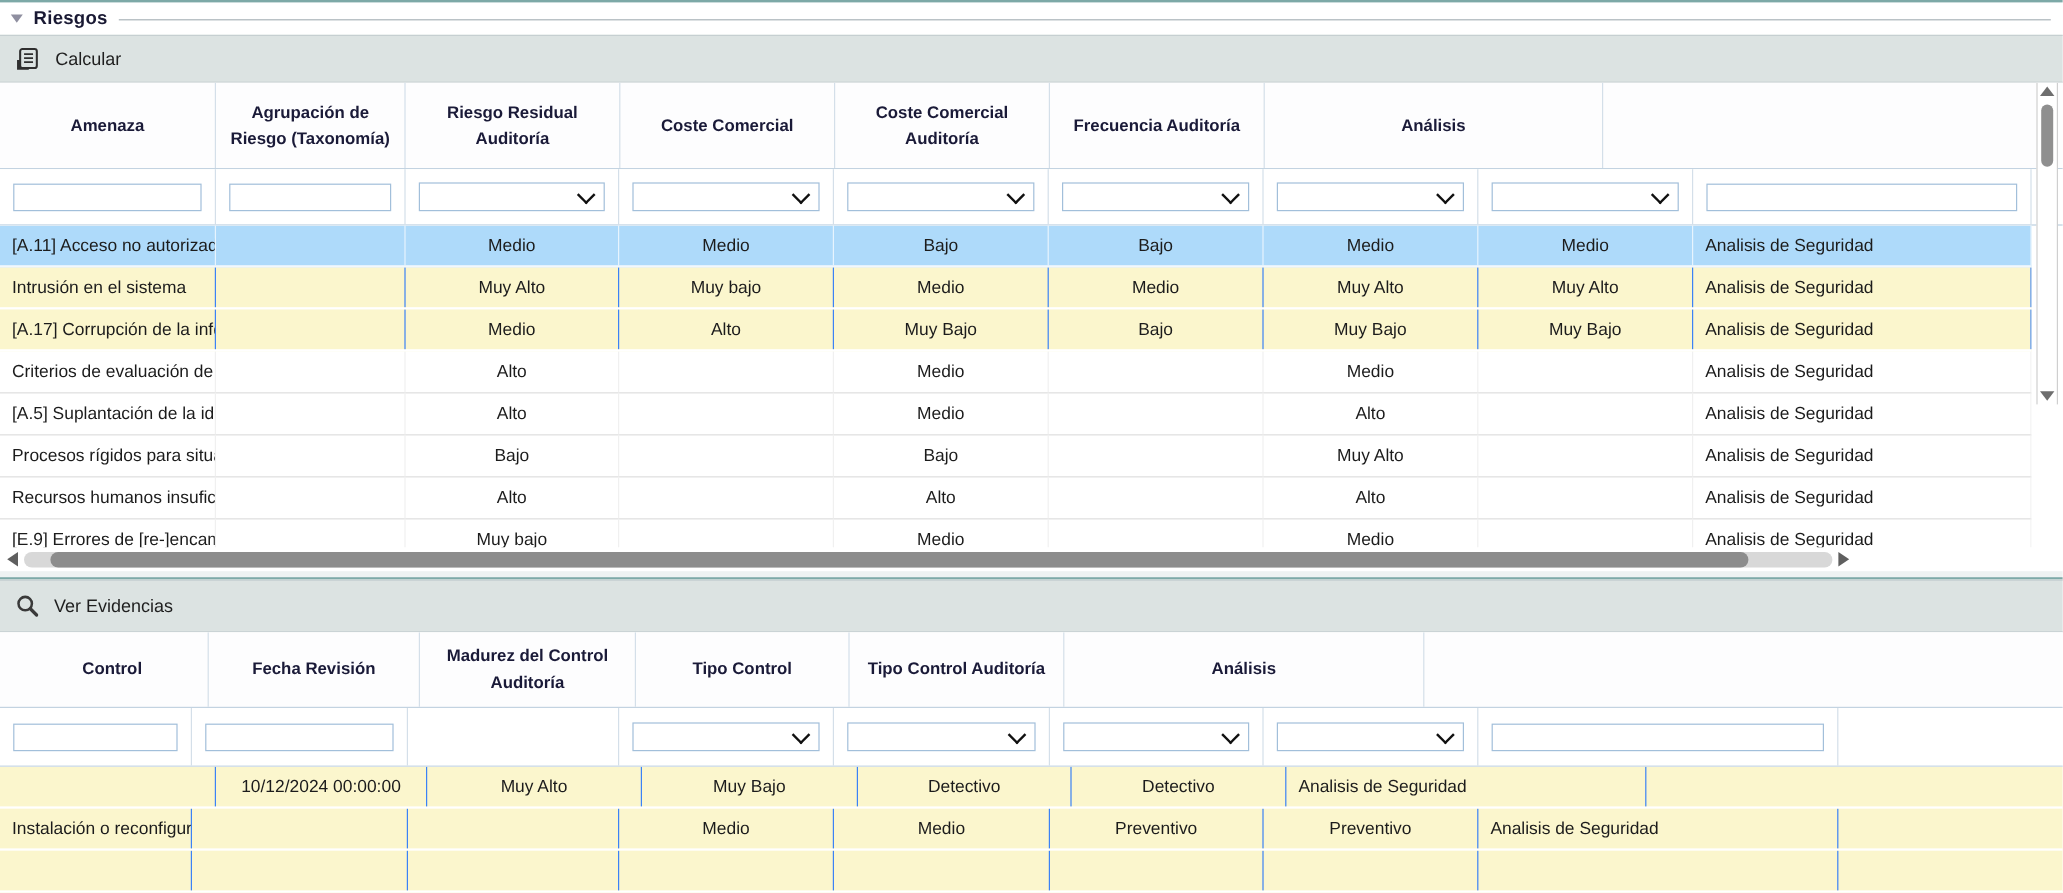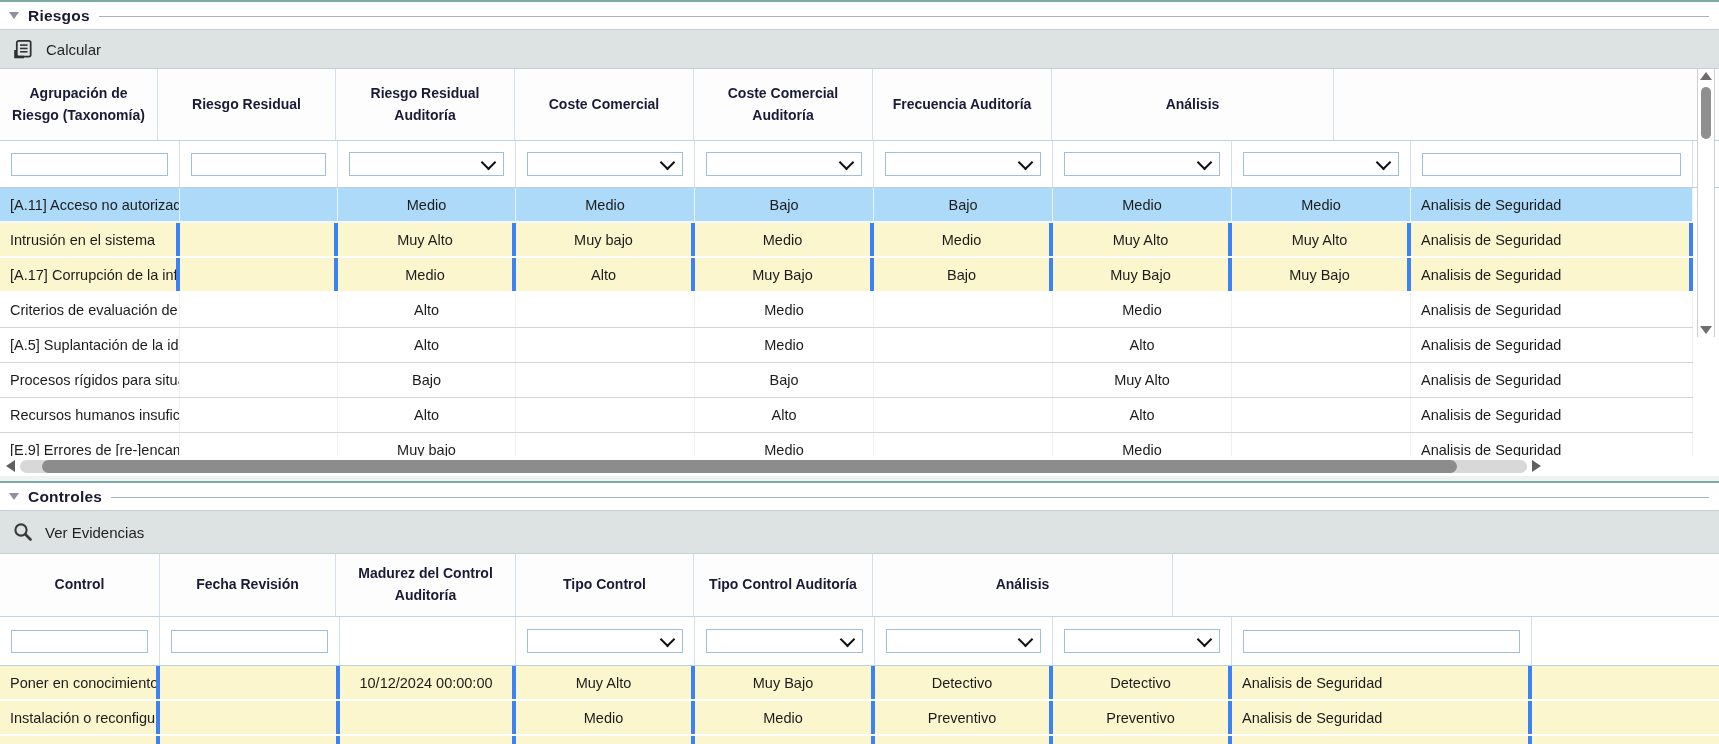--- a/index.html
+++ b/index.html
@@ -45,21 +45,21 @@
   .viewport{position:relative;overflow:hidden;background:#fff}
   .vp1{height:268px;width:1693px}
   .drow{display:flex;height:35px;box-sizing:border-box;cursor:default}
   .drow.normal{border-bottom:1px solid #d6d6d6;background:#fff}
   .drow.highlight{border-bottom:2px solid #fff;background:#fbf6cd}
   .drow.selected{border-bottom:2px solid #f2f8fd;background:#aedafa}
   .dcell{display:flex;align-items:center;box-sizing:border-box;flex:none;padding:0 10px;
          font-size:14.5px;color:#1c1c1c;white-space:nowrap;overflow:hidden}
   .dcell.c{justify-content:center}
   .drow.normal .dcell{border-right:1px solid #f0f0f0}
-  .drow.highlight .dcell{border-right:4px solid #3b82f6}
+  .drow.highlight .dcell{border-right:1px solid #3b82f6}
   .drow.selected .dcell{border-right:1px solid rgba(255,255,255,.7)}
   
   .vsb{position:absolute;top:0;left:1697px;width:16px;height:268px;background:#fff;
        border-left:1px solid #cfcfcf;border-right:1px solid #cfcfcf;
        display:flex;flex-direction:column;align-items:center;box-sizing:content-box}
   .vsb .up{margin-top:3px;width:0;height:0;border-left:6px solid transparent;
            border-right:6px solid transparent;border-bottom:8px solid #6e6e6e;cursor:pointer}
   .vsb .vthumb{margin-top:7px;width:10px;height:52px;background:#8f8f8f;border-radius:5px;cursor:pointer}
   .vsb .down{margin-top:auto;margin-bottom:3px;width:0;height:0;border-left:6px solid transparent;
              border-right:6px solid transparent;border-top:8px solid #6e6e6e;cursor:pointer}
@@ -91,22 +91,22 @@
           <line x1="8.4" y1="10.9" x2="16.2" y2="10.9" stroke="#2f2f2f" stroke-width="1.6"></line>
           <line x1="8.4" y1="14.4" x2="16.2" y2="14.4" stroke="#2f2f2f" stroke-width="1.6"></line>
           <path d="M3.6 12.5 V19.8 H12.5" stroke="#2f2f2f" stroke-width="2.6"></path>
         </svg>
       </span>
       <span>Calcular</span>
     </button>
   </div>
   <div class="grid t1" id="grid-riesgos">
       <div class="hrow">
+        <div class="hcell" style="width: 180px;">Amenaza</div>
         <div class="hcell" style="width: 158px;">Agrupación de Riesgo (Taxonomía)</div>
-        <div class="hcell" style="width: 178px;">Riesgo Residual</div>
         <div class="hcell" style="width: 179px;">Riesgo Residual Auditoría</div>
         <div class="hcell" style="width: 179px;">Coste Comercial</div>
         <div class="hcell" style="width: 179px;">Coste Comercial Auditoría</div>
         <div class="hcell" style="width: 179px;">Frecuencia Auditoría</div>
         <div class="hcell" style="width: 282px;">Análisis</div>
       </div>
       <div class="frow">
         <div class="fcell" style="width: 180px;">
           <input class="finput" type="text" style="">
         </div>
@@ -249,39 +249,34 @@
     <span class="track">
       <span class="hthumb"></span>
     </span>
     <span class="rarr"></span>
   </div>
 </div>
 
 <div class="pgap"></div>
 
 <div class="panel">
-  <div class="phead">
-    <span class="tri"></span>
-    <span class="ptitle">Controles</span>
-    <span class="prule"></span>
-  </div>
   <div class="tbar h42">
     <button class="tbtn">
       <span>
         <svg viewBox="0 0 22 22" width="22" height="22" fill="none">
           <circle cx="9" cy="9" r="5.6" stroke="#3a3a3a" stroke-width="2.1"></circle>
           <line x1="13.3" y1="13.3" x2="18.5" y2="18.5" stroke="#3a3a3a" stroke-width="2.7" stroke-linecap="round"></line>
         </svg>
       </span>
       <span>Ver Evidencias</span>
     </button>
   </div>
   <div class="grid t2" id="grid-controles">
       <div class="hrow">
-        <div class="hcell" style="width: 160px;">Control</div>
+        <div class="hcell" style="width: 160px; margin-left: 14px;">Control</div>
         <div class="hcell" style="width: 176px;">Fecha Revisión</div>
         <div class="hcell" style="width: 180px;">Madurez del Control Auditoría</div>
         <div class="hcell" style="width: 178px; text-align: right;">Tipo Control</div>
         <div class="hcell" style="width: 179px;">Tipo Control Auditoría</div>
         <div class="hcell" style="width: 300px;">Análisis</div>
       </div>
       <div class="frow">
         <div class="fcell" style="width: 160px;">
           <input class="finput" type="text" style="">
         </div>
@@ -308,21 +303,20 @@
           <div class="fselect">
             <div class="chev"></div>
           </div>
         </div>
         <div class="fcell" style="width: 300px;">
           <input class="finput" type="text" style="">
         </div>
       </div>
       <div class="viewport vp2">
         <div class="drow highlight">
-          <div class="dcell" style="width: 160px;">Poner en conocimiento</div>
           <div class="dcell" style="width: 180px;"></div>
           <div class="dcell c" style="width: 176px;">10/12/2024 00:00:00</div>
           <div class="dcell c" style="width: 179px;">Muy Alto</div>
           <div class="dcell c" style="width: 180px;">Muy Bajo</div>
           <div class="dcell c" style="width: 178px;">Detectivo</div>
           <div class="dcell c" style="width: 179px;">Detectivo</div>
           <div class="dcell" style="width: 300px;">Analisis de Seguridad</div>
         </div>
         <div class="drow highlight">
           <div class="dcell" style="width: 160px;">Instalación o reconfiguración</div>

